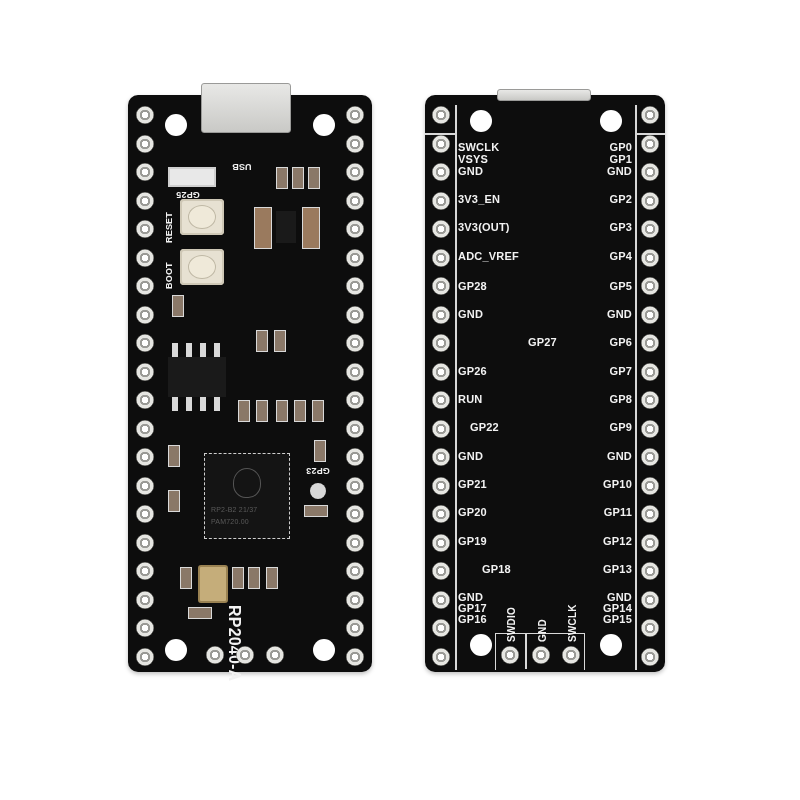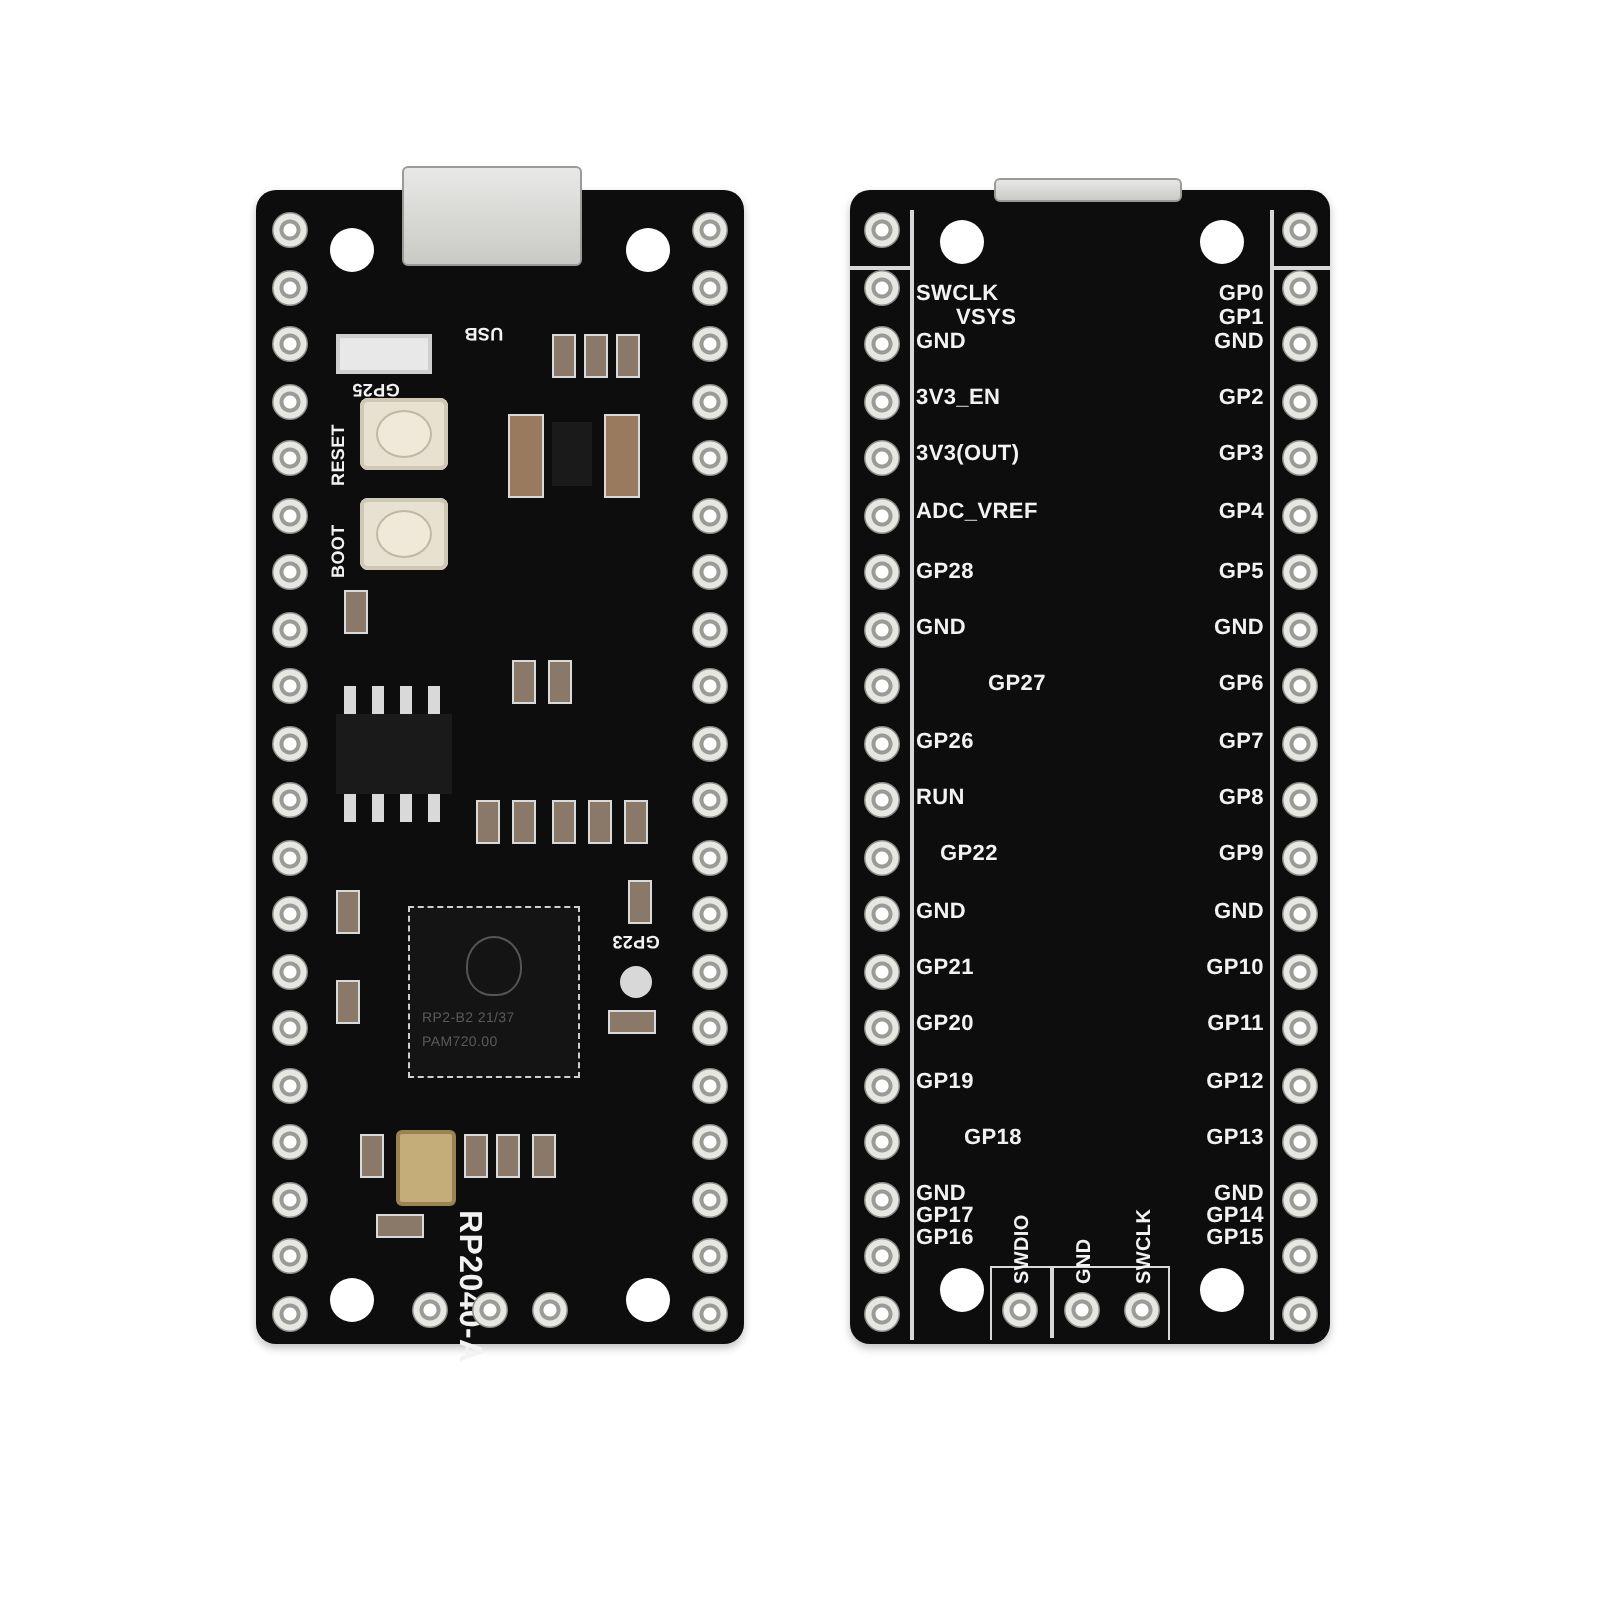--- a/index.html
+++ b/index.html
@@ -146,28 +146,28 @@
   <div class="silkline" style="left:210px;top:10px;width:1.5px;height:565px;"></div>
   <div class="silkline" style="left:0px;top:38px;width:30px;height:1.5px;"></div>
   <div class="silkline" style="left:210px;top:38px;width:30px;height:1.5px;"></div>
 
   <div style="position:absolute;left:70px;top:538px;width:88px;height:36px;border:1.5px solid #d8d8d8;border-bottom:none;"></div>
   <div class="silkline" style="left:100px;top:538px;width:1.5px;height:36px;"></div>
 </div>
 
 <div id="back-labels">
     <div class="silk" style="left: 458px; top: 142px;">SWCLK</div>
-    <div class="silk" style="left: 458px; top: 154px; margin-left: 20px;">VSYS</div>
+    <div class="silk" style="left: 458px; top: 154px;">VSYS</div>
     <div class="silk" style="left: 458px; top: 166px;">GND</div>
     <div class="silk" style="left: 458px; top: 194px;">3V3_EN</div>
     <div class="silk" style="left: 458px; top: 222px;">3V3(OUT)</div>
     <div class="silk" style="left: 458px; top: 251px;">ADC_VREF</div>
     <div class="silk" style="left: 458px; top: 281px;">GP28</div>
     <div class="silk" style="left: 458px; top: 309px;">GND</div>
-    <div class="silk" style="left: 450px; top: 337px; padding-left: 44px;">GP27</div>
+    <div class="silk" style="left: 484px; top: 337px; padding-left: 44px;">GP27</div>
     <div class="silk" style="left: 458px; top: 366px;">GP26</div>
     <div class="silk" style="left: 458px; top: 394px;">RUN</div>
     <div class="silk" style="left: 470px; top: 422px;">GP22</div>
     <div class="silk" style="left: 458px; top: 451px;">GND</div>
     <div class="silk" style="left: 458px; top: 479px;">GP21</div>
     <div class="silk" style="left: 458px; top: 507px;">GP20</div>
     <div class="silk" style="left: 458px; top: 536px;">GP19</div>
     <div class="silk" style="left: 458px; top: 564px; margin-left: 24px;">GP18</div>
     <div class="silk" style="left: 458px; top: 592px;">GND</div>
     <div class="silk" style="left: 458px; top: 603px;">GP17</div>

